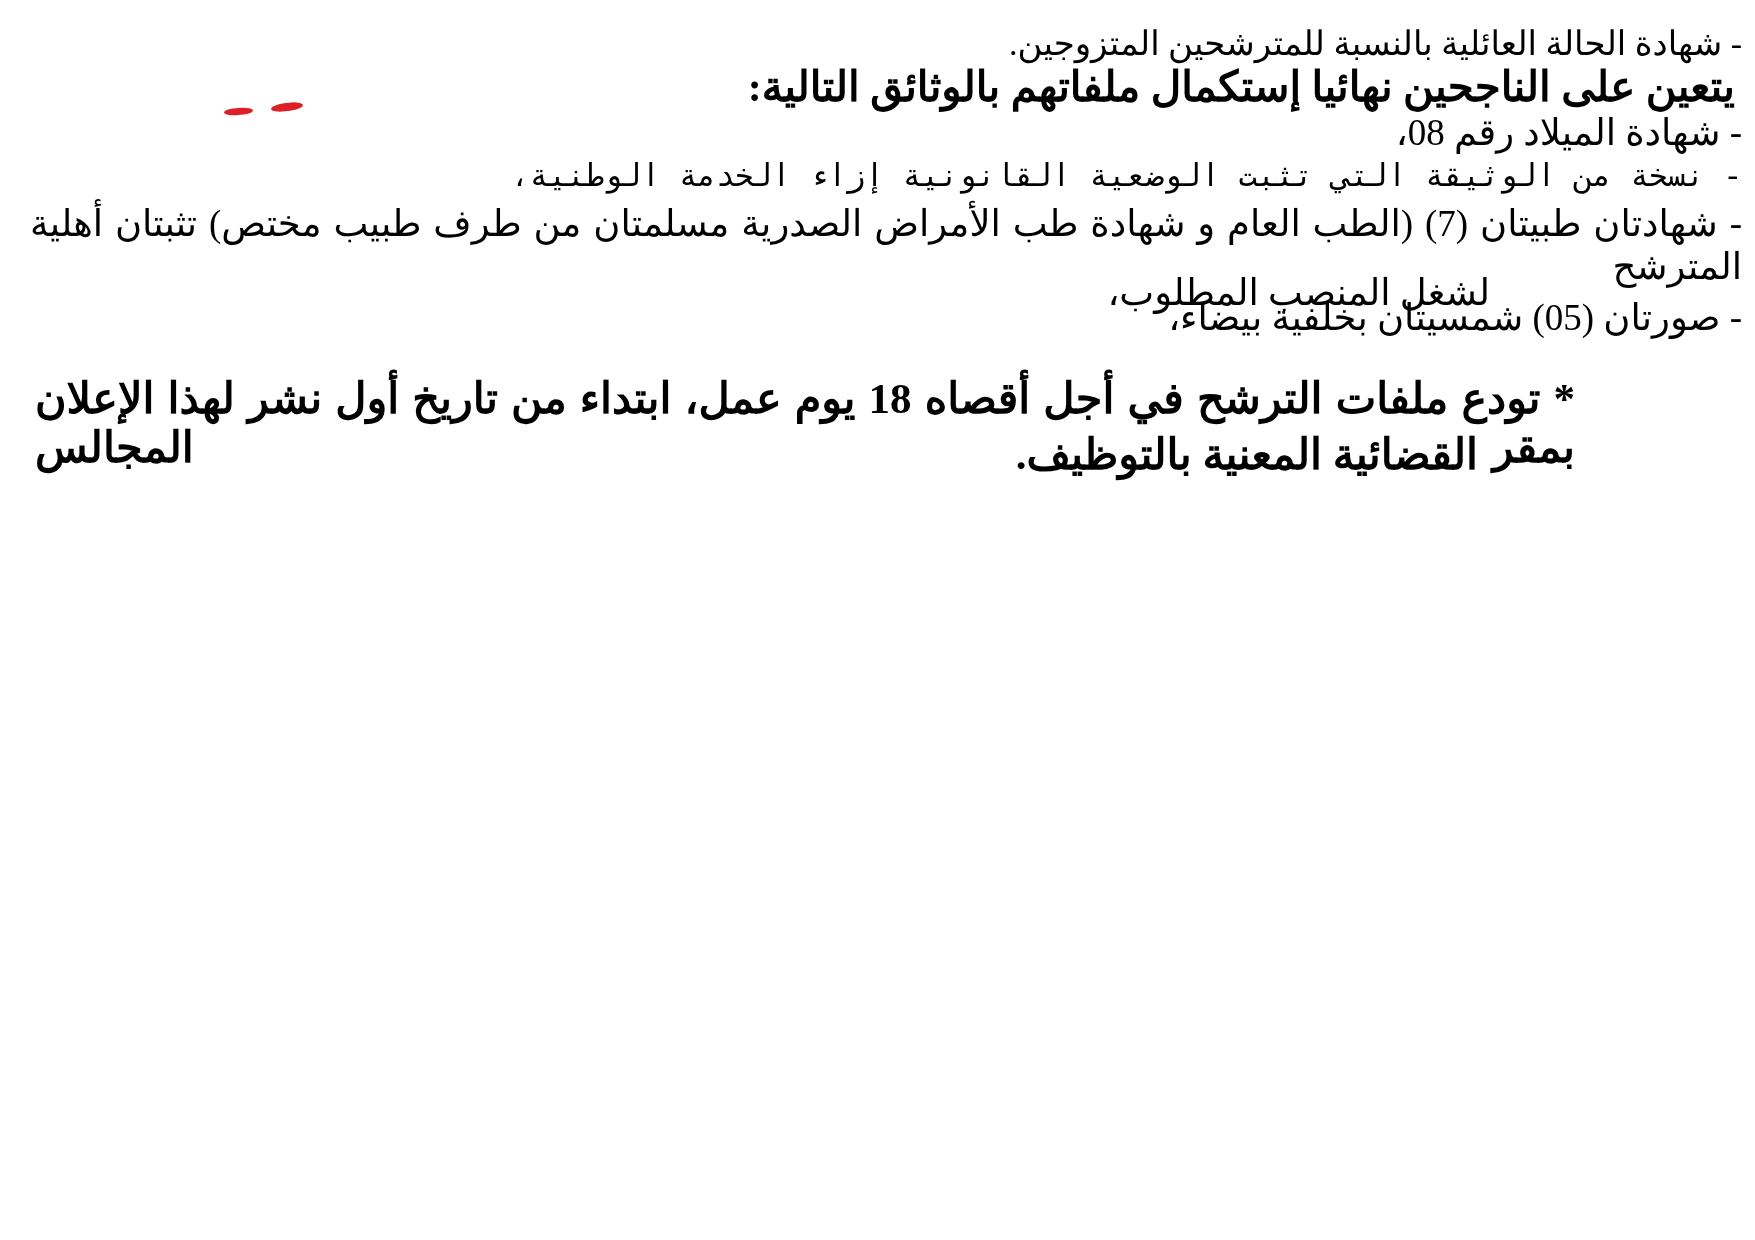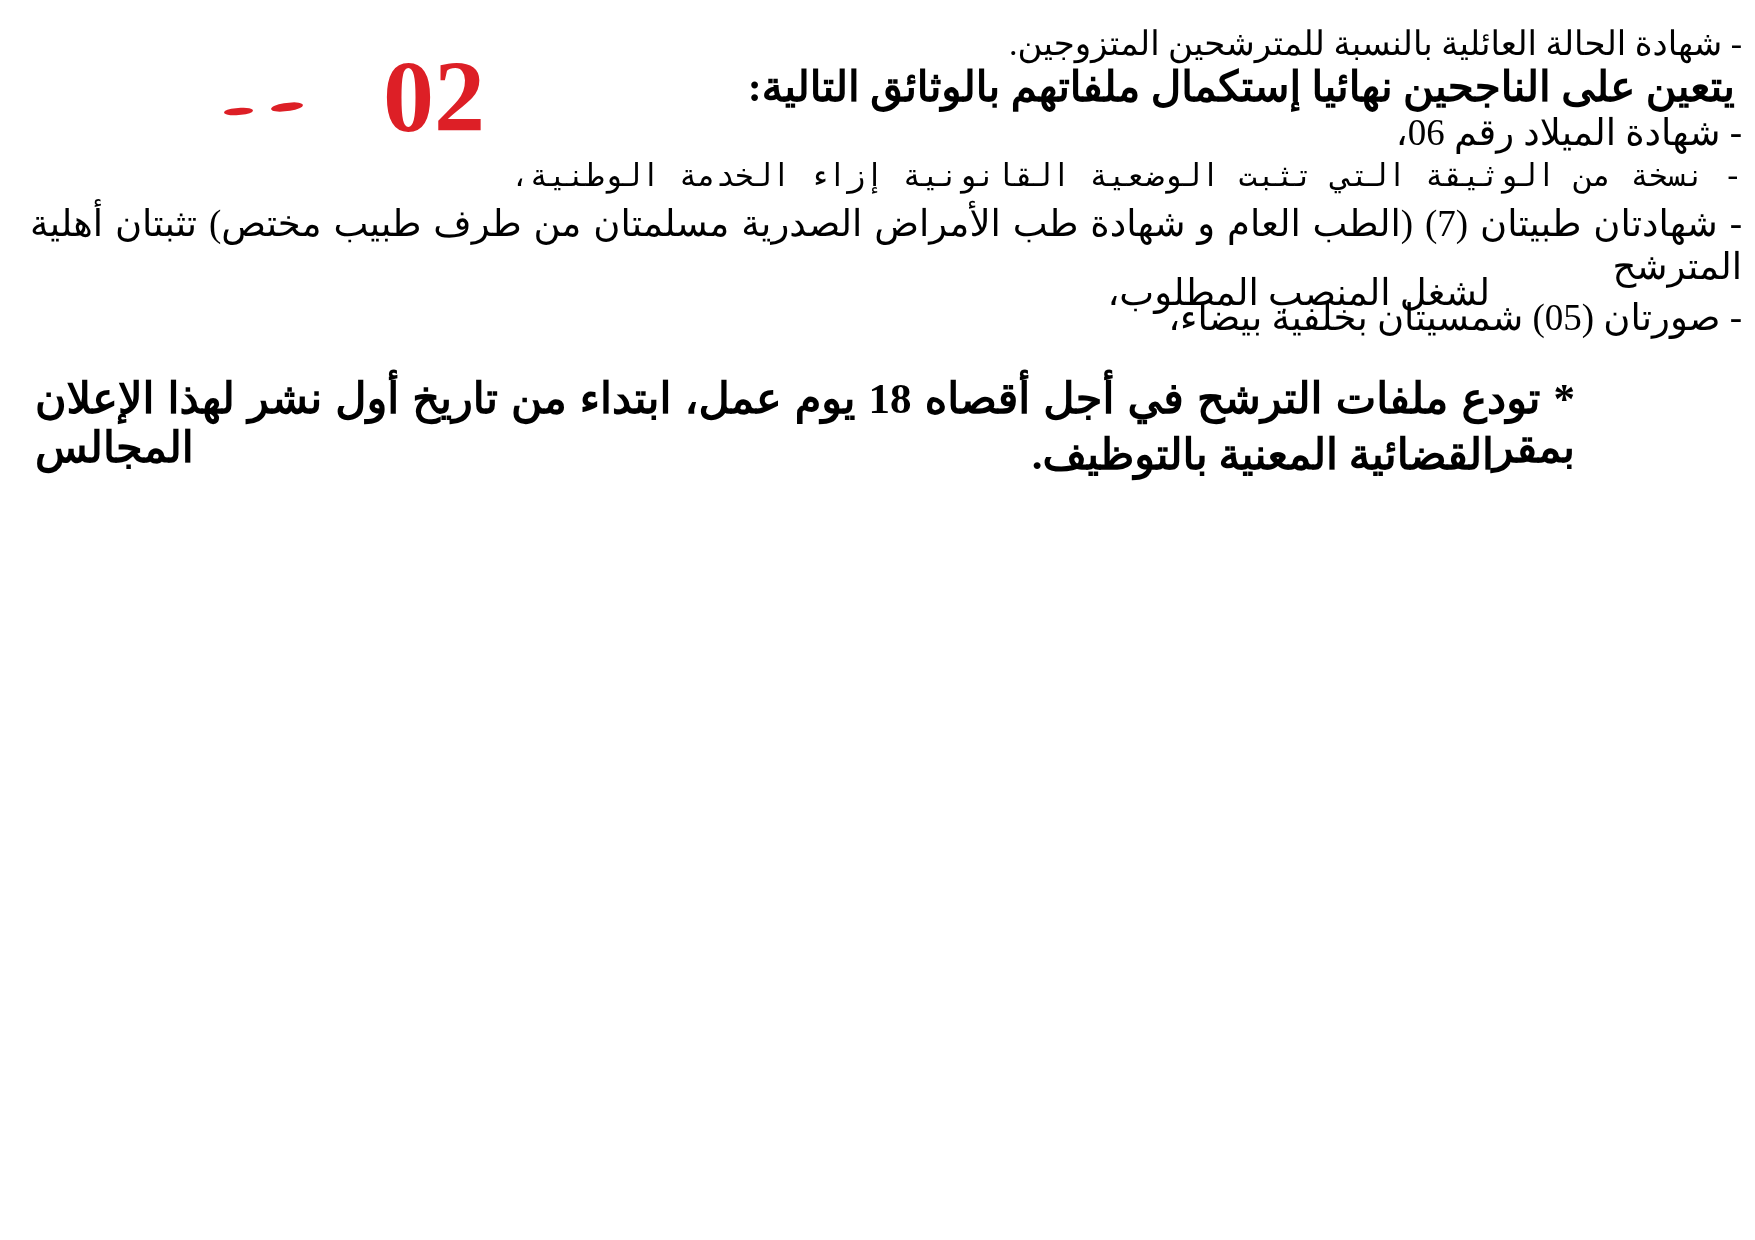--- a/index.html
+++ b/index.html
@@ -13,50 +13,49 @@
   .ln1{top:24px;font-size:34px;}
   .ln2{top:63px;right:20px;font-size:42px;font-weight:bold;}
   .ln3{top:112px;font-size:37px;}
   .ln4{top:160px;font-size:31px;font-family:Liberation Mono, monospace;}
   .ln5{top:203px;left:30px;right:13px;font-size:37px;white-space:normal;
        text-align:justify;text-align-last:justify;}
   .ln6{top:272px;right:265px;font-size:37px;margin-left:12px;}
   .ln7{top:297px;font-size:37px;}
   .ln8{top:374px;left:35px;right:180px;font-size:43px;font-weight:bold;white-space:normal;
        text-align:justify;text-align-last:justify;}
-  .ln9{top:430px;right:261px;font-size:43px;font-weight:bold;}
+  .ln9{top:430px;right:277px;font-size:43px;font-weight:bold;}
   .stamp{
     position:absolute;left:383px;top:46px;
     font-size:102px;font-weight:bold;line-height:1;letter-spacing:0;
   }
   .red-mark{position:absolute;border-radius:50% / 60%;}
   .mark1{left:224px;top:108px;width:29px;height:7px;transform:rotate(-4deg);}
   .mark2{left:271px;top:103px;width:32px;height:8px;transform:rotate(-7deg);}
 </style>
 </head>
 <body>
 
 <div class="page" dir="rtl" style="background: rgb(255, 255, 255); color: rgb(0, 0, 0);">
 
   <div class="line ln1">- شهادة الحالة العائلية بالنسبة للمترشحين المتزوجين.</div>
 
   <div class="line ln2">يتعين على الناجحين نهائيا إستكمال ملفاتهم بالوثائق التالية:</div>
 
-  <div class="line ln3">- شهادة الميلاد رقم 06،</div>
+  <div class="line ln3">- شهادة الميلاد رقم 08،</div>
 
   <div class="line ln4">- نسخة من الوثيقة التي تثبت الوضعية القانونية إزاء الخدمة الوطنية،</div>
 
   <div class="line ln5">- شهادتان طبيتان (7) (الطب العام و شهادة طب الأمراض الصدرية مسلمتان من طرف طبيب مختص) تثبتان  أهلية المترشح</div>
 
   <div class="line ln6">لشغل المنصب المطلوب،</div>
 
   <div class="line ln7">- صورتان (05) شمسيتان بخلفية بيضاء،</div>
 
   <div class="line ln8">* تودع ملفات الترشح في أجل أقصاه 18 يوم عمل، ابتداء من تاريخ أول نشر لهذا الإعلان بمقر المجالس</div>
 
   <div class="line ln9">القضائية المعنية بالتوظيف.</div>
 
-  <div class="stamp" style="color: rgb(221, 31, 38);">02</div>
 
   <div class="red-mark mark1" style="background: rgb(221, 31, 38);"></div>
   <div class="red-mark mark2" style="background: rgb(221, 31, 38);"></div>
 
 </div>
 
 </body></html>

